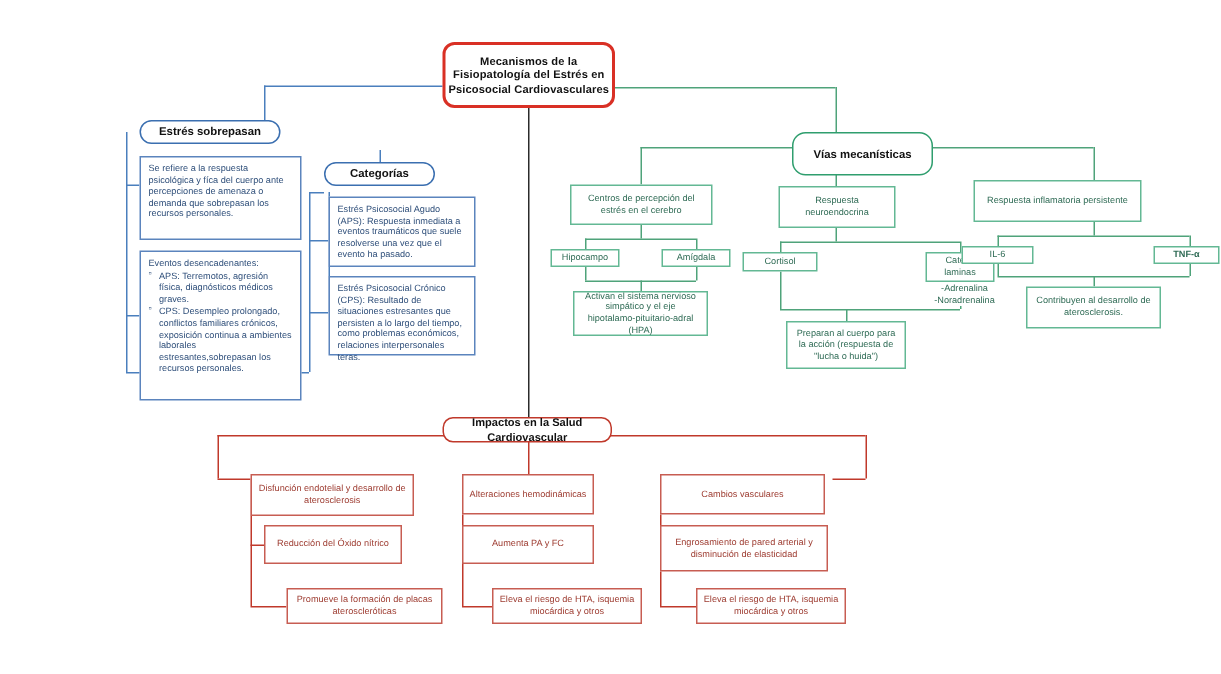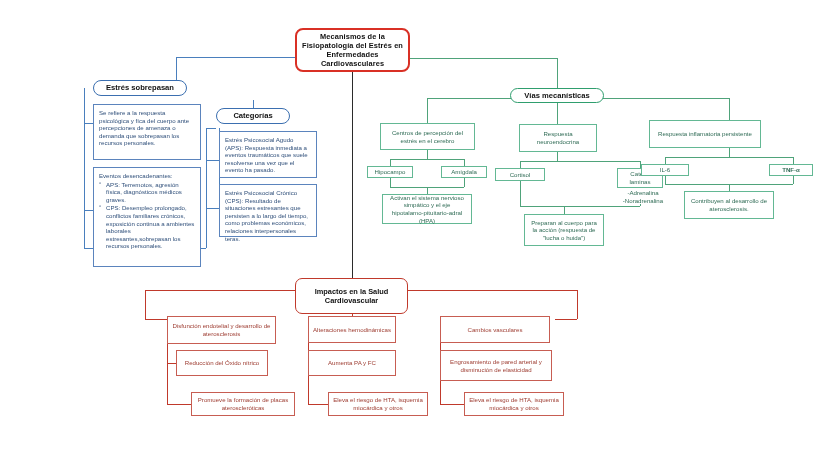--- a/index.html
+++ b/index.html
@@ -149,21 +149,21 @@
 
   <div class="ln red v" style="left:308px; top:319px; height:85px;"></div>
   <div class="ln red h" style="left:308px; top:363px; width:9px;"></div>
   <div class="ln red h" style="left:308px; top:404px; width:20px;"></div>
 
   <div class="ln red v" style="left:440px; top:319px; height:85px;"></div>
   <div class="ln red h" style="left:440px; top:363px; width:9px;"></div>
   <div class="ln red h" style="left:440px; top:404px; width:24px;"></div>
 
   <div class="node root" style="left:295px; top:28px; width:115px; height:44px;">
-    <span>Mecanismos de la Fisiopatología del Estrés en Enfermedades Cardiovasculares</span>
+    <span>Mecanismos de la Fisiopatología del Estrés en Psicosocial Cardiovasculares</span>
   </div>
 
   <div class="node b-head" style="left:93px; top:80px; width:94px; height:16px;">
     <span>Estrés sobrepasan</span>
   </div>
 
   <div class="node b-box" style="left:93px; top:104px; width:108px; height:56px;">
     <span>Se refiere a la respuesta psicológica y fíca del cuerpo ante percepciones de amenaza o demanda que sobrepasan los recursos personales.</span>
   </div>
 
@@ -180,21 +180,21 @@
   </div>
 
   <div class="node b-box" style="left:219px; top:131px; width:98px; height:47px;">
     <span>Estrés Psicosocial Agudo (APS): Respuesta inmediata a eventos traumáticos que suele resolverse una vez que el evento ha pasado.</span>
   </div>
 
   <div class="node b-box" style="left:219px; top:184px; width:98px; height:53px;">
     <span>Estrés Psicosocial Crónico (CPS): Resultado de situaciones estresantes que persisten a lo largo del tiempo, como problemas económicos, relaciones interpersonales teras.</span>
   </div>
 
-  <div class="node g-head" style="left:510px; top:88px; width:94px; height:15px;">
+  <div class="node g-head" style="left:528px; top:88px; width:94px; height:29px;">
     <span>Vías mecanísticas</span>
   </div>
 
   <div class="node g-box" style="left:380px; top:123px; width:95px; height:27px;">
     <span>Centros de percepción del estrés en el cerebro</span>
   </div>
   <div class="node g-box" style="left:367px; top:166px; width:46px; height:12px;">
     <span>Hipocampo</span>
   </div>
   <div class="node g-box" style="left:441px; top:166px; width:46px; height:12px;">
@@ -225,21 +225,21 @@
   <div class="node g-box" style="left:641px; top:164px; width:48px; height:12px;">
     <span>IL-6</span>
   </div>
   <div class="node g-box" style="left:769px; top:164px; width:44px; height:12px; font-weight:bold;">
     <span>TNF-α</span>
   </div>
   <div class="node g-box" style="left:684px; top:191px; width:90px; height:28px;">
     <span>Contribuyen al desarrollo de aterosclerosis.</span>
   </div>
 
-  <div class="node r-head" style="left:295px; top:278px; width:113px; height:36px;justify-content:flex-end;">
+  <div class="node r-head" style="left:295px; top:278px; width:113px; height:17px;justify-content:flex-end;">
     <span>Impactos en la Salud Cardiovascular</span>
   </div>
 
   <div class="node r-box" style="left:167px; top:316px; width:109px; height:28px;">
     <span>Disfunción endotelial y desarrollo de aterosclerosis</span>
   </div>
   <div class="node r-box" style="left:176px; top:350px; width:92px; height:26px;">
     <span>Reducción del Óxido nítrico</span>
   </div>
   <div class="node r-box" style="left:191px; top:392px; width:104px; height:24px;">

